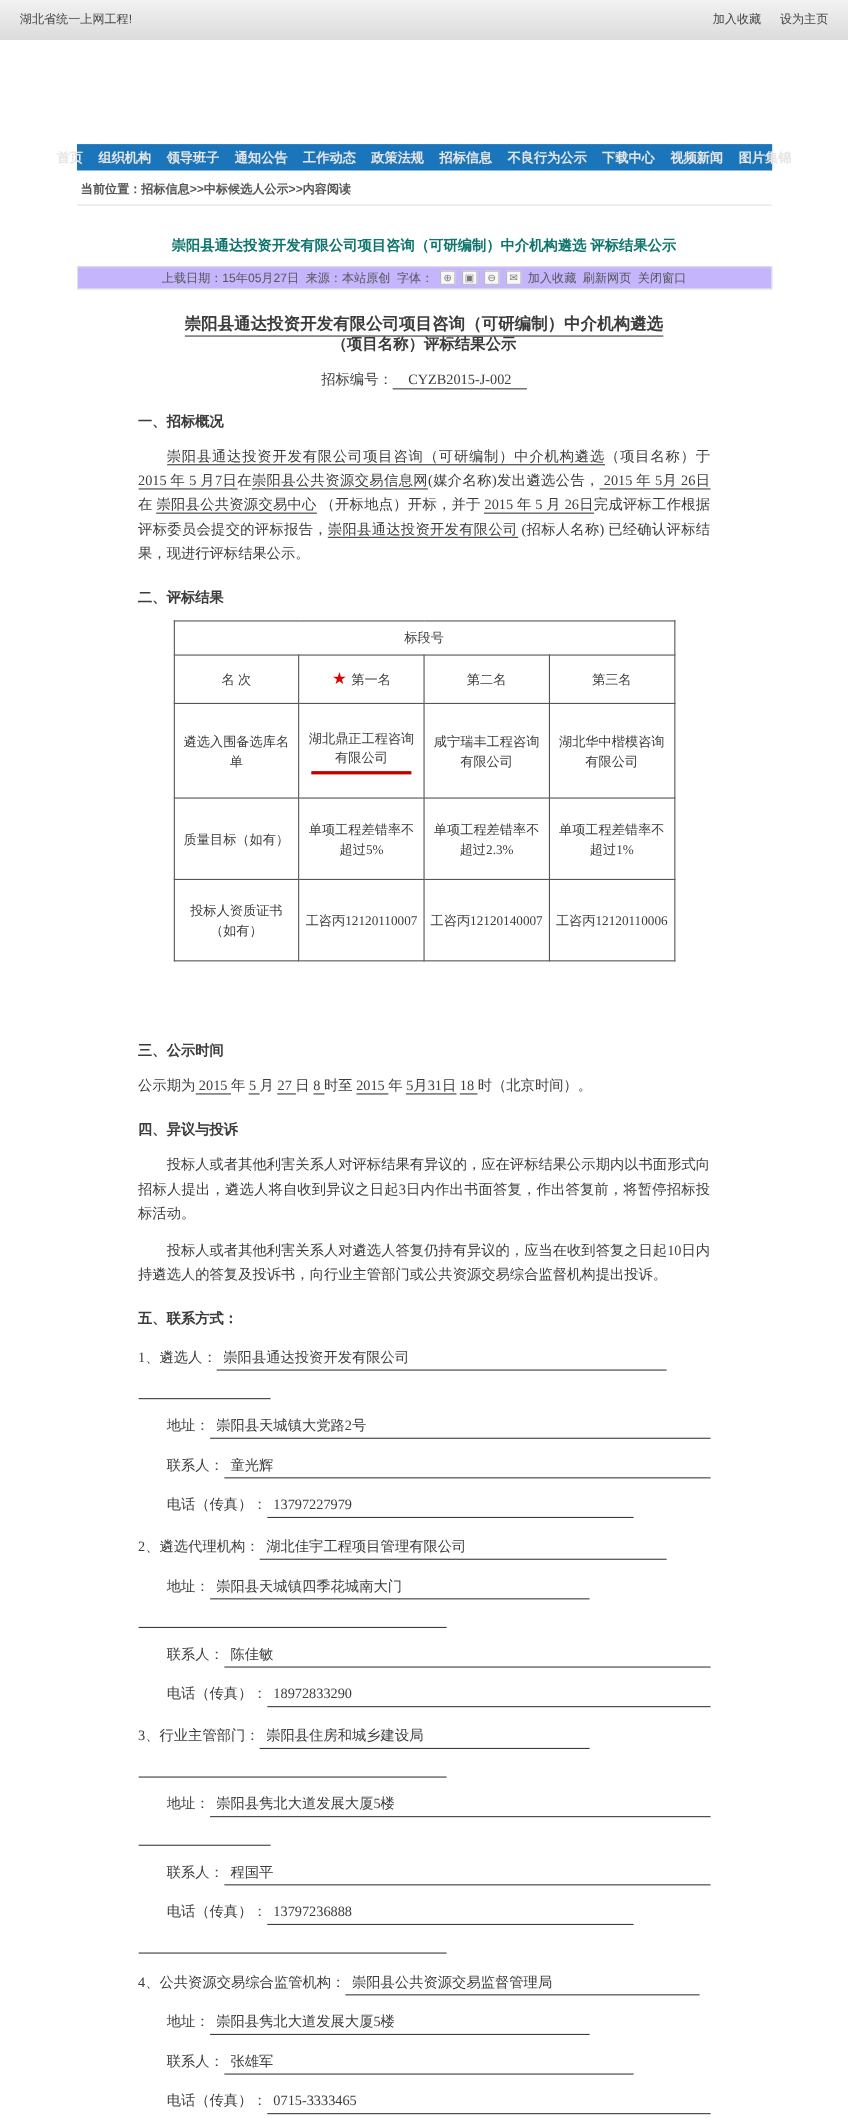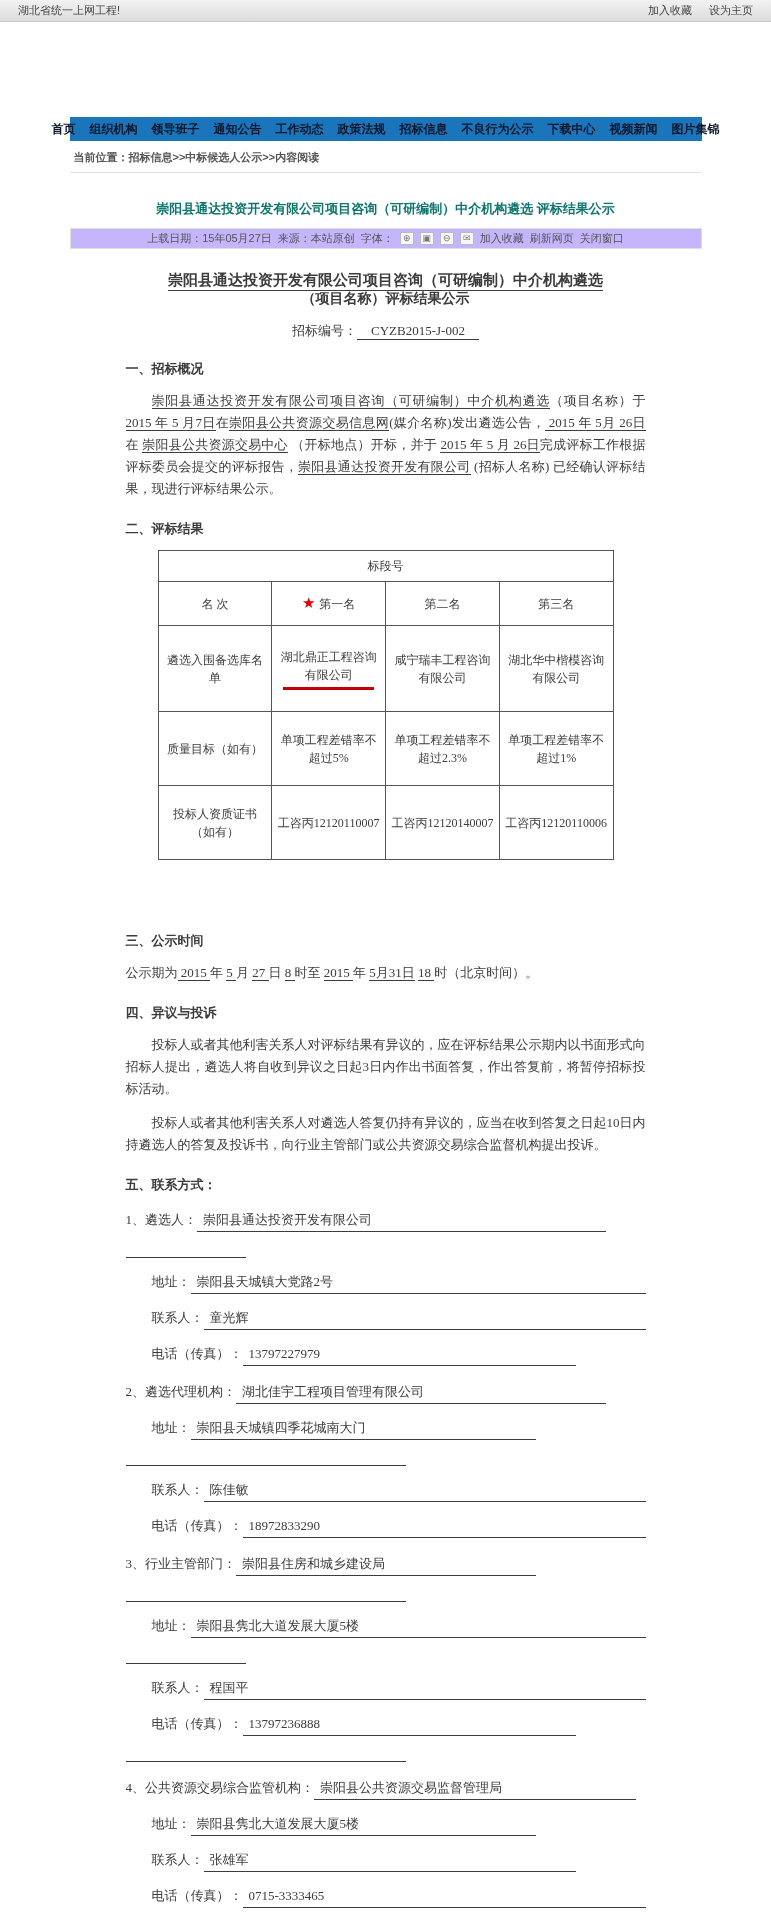--- a/index.html
+++ b/index.html
@@ -1,28 +1,28 @@
 <!DOCTYPE html>
 <html><head>
 <meta charset="utf-8">
 <style>
   * { margin:0; padding:0; box-sizing:border-box; }
   html,body { background:#fff; }
   body { width:771px; min-height:1925px; margin:0 auto; font-family:"Liberation Sans", sans-serif; color:#333; }
 
   
-  .topbar { height:22px; background:linear-gradient(#f2f2f2,#dcdcdc); border-bottom:1px solid #c9c9c9;
+  .topbar { height:36px; background:linear-gradient(#f2f2f2,#dcdcdc); border-bottom:1px solid #c9c9c9;
             display:flex; justify-content:space-between; align-items:center; padding:0 18px; font-size:11px; color:#444; }
   .topbar a { color:#444; text-decoration:none; margin-left:14px; cursor:pointer; }
 
   .shell { width:632px; margin:0 auto; }
 
   
   .navbar { margin-top:95px; background:#1a75bb; height:24px; display:flex; align-items:center; justify-content:center; }
-  .navbar a { color:#0f172a; font-size:12px; font-weight:bold; text-decoration:none; padding:0 7px; white-space:nowrap; }
+  .navbar a { color:#e5e5e5; font-size:12px; font-weight:bold; text-decoration:none; padding:0 7px; white-space:nowrap; }
 
   .breadcrumb { font-size:11px; color:#555; padding:9px 4px 7px; border-bottom:1px solid #e2e2e2;font-weight:bold; }
 
   .page-title { margin-top:27px; text-align:center; font-size:13px; font-weight:bold; color:#0f766e; }
 
   .meta-bar { margin-top:10px; background:#c4b5fd; border:1px solid #e0e0e0; height:21px;
               display:flex; align-items:center; justify-content:center; font-size:11px; color:#555; gap:6px; }
   .meta-bar a { color:#555; text-decoration:none; }
   .ficon { display:inline-block; width:14px; height:13px; border:1px solid #bbb; background:#f8f8f8;
            font-size:9px; line-height:11px; text-align:center; color:#777; cursor:pointer; }

